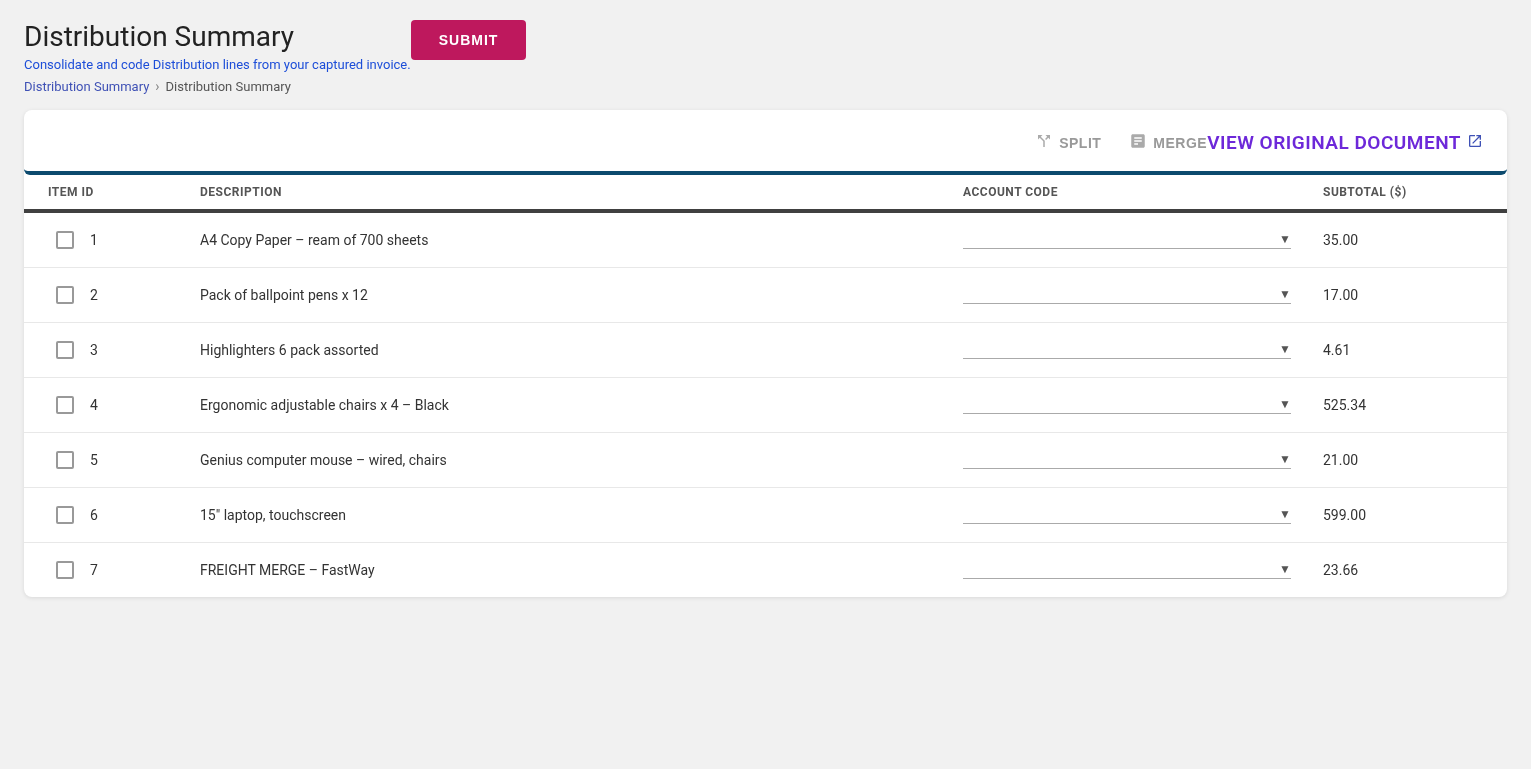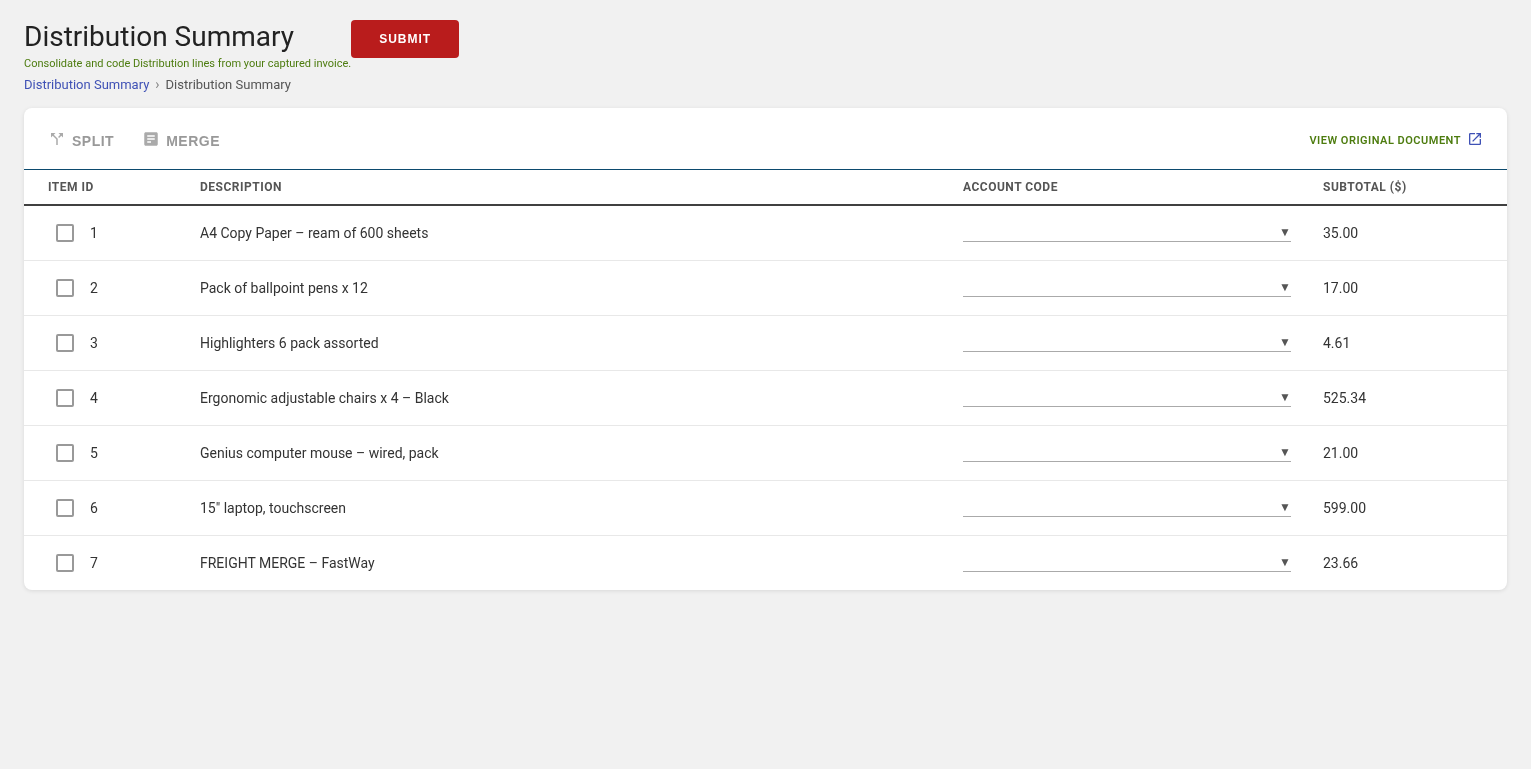--- a/index.html
+++ b/index.html
@@ -20,22 +20,22 @@
       margin-bottom: 16px;
     }
     .header-left {}
     .page-title {
       font-size: 28px;
       font-weight: 400;
       color: #222;
       margin-bottom: 4px;
     }
     .page-subtitle {
-      font-size: 11px;
-      color: #4d7c0f;
+      font-size: 13px;
+      color: #1d4ed8;
       margin-bottom: 6px;
     }
     .breadcrumb {
       display: flex;
       align-items: center;
       font-size: 13px;
       gap: 6px;
     }
     .breadcrumb-link {
       color: #3f51b5;
@@ -43,48 +43,49 @@
       cursor: pointer;
     }
     .breadcrumb-separator {
       color: #888;
       font-size: 14px;
     }
     .breadcrumb-current {
       color: #555;
     }
     .submit-button {
-      background: #b91c1c;
+      background: #be185d;
       color: #fff;
       border: none;
       padding: 12px 28px;
-      font-size: 12px;
+      font-size: 14px;
       font-weight: 700;
       letter-spacing: 1px;
       border-radius: 4px;
       cursor: pointer;
       text-transform: uppercase;
     }
 
     
     .main-card {
       background: #fff;
       border-radius: 8px;
       padding: 0;
       box-shadow: 0 1px 4px rgba(0,0,0,0.1);
       overflow: hidden;
     }
 
     
     .toolbar {
       display: flex;
       align-items: center;
-      justify-content: space-between;
+      justify-content: flex-end;
       padding: 18px 24px 14px 24px;
-      border-bottom: 1px solid #0c4a6e;
+      border-bottom: 4px solid #0c4a6e;
+      border-radius: 6px;
     }
     .toolbar-left {
       display: flex;
       align-items: center;
       gap: 28px;
     }
     .toolbar-btn {
       display: flex;
       align-items: center;
       gap: 6px;
@@ -100,41 +101,41 @@
     }
     .toolbar-btn svg {
       width: 18px;
       height: 18px;
       fill: #aaa;
     }
     .view-original {
       display: flex;
       align-items: center;
       gap: 6px;
-      color: #4d7c0f;
-      font-size: 11px;
+      color: #6d28d9;
+      font-size: 19px;
       font-weight: 600;
       letter-spacing: 0.5px;
       text-transform: uppercase;
       cursor: pointer;
       text-decoration: none;
     }
     .view-original svg {
       width: 16px;
       height: 16px;
       fill: #3f51b5;
     }
 
     
     .data-table {
       width: 100%;
       border-collapse: collapse;
     }
     .data-table thead tr {
-      border-bottom: 2px solid #404040;
+      border-bottom: 4px solid #404040;
     }
     .data-table thead th {
       padding: 10px 16px 10px 16px;
       text-align: left;
       font-size: 12px;
       font-weight: 700;
       letter-spacing: 0.5px;
       color: #555;
       text-transform: uppercase;
     }
@@ -263,21 +264,21 @@
         </tr>
       </thead>
       <tbody id="table-body">
       <tr>
             <td>
     <div class="item-id-cell">
       <span class="row-checkbox"></span>
       <span>1</span>
     </div>
   </td>
-            <td>A4 Copy Paper – ream of 600 sheets</td>
+            <td>A4 Copy Paper – ream of 700 sheets</td>
             <td>
     <div class="account-input-wrapper">
       <span class="account-input-value"></span>
       <span class="dropdown-arrow">▼</span>
     </div>
   </td>
             <td class="col-subtotal"><span class="subtotal-value">35.00</span></td>
           </tr>
           <tr>
             <td>
@@ -327,21 +328,21 @@
   </td>
             <td class="col-subtotal"><span class="subtotal-value">525.34</span></td>
           </tr>
           <tr>
             <td>
     <div class="item-id-cell">
       <span class="row-checkbox"></span>
       <span>5</span>
     </div>
   </td>
-            <td>Genius computer mouse – wired, pack</td>
+            <td>Genius computer mouse – wired, chairs</td>
             <td>
     <div class="account-input-wrapper">
       <span class="account-input-value"></span>
       <span class="dropdown-arrow">▼</span>
     </div>
   </td>
             <td class="col-subtotal"><span class="subtotal-value">21.00</span></td>
           </tr>
           <tr>
             <td>

